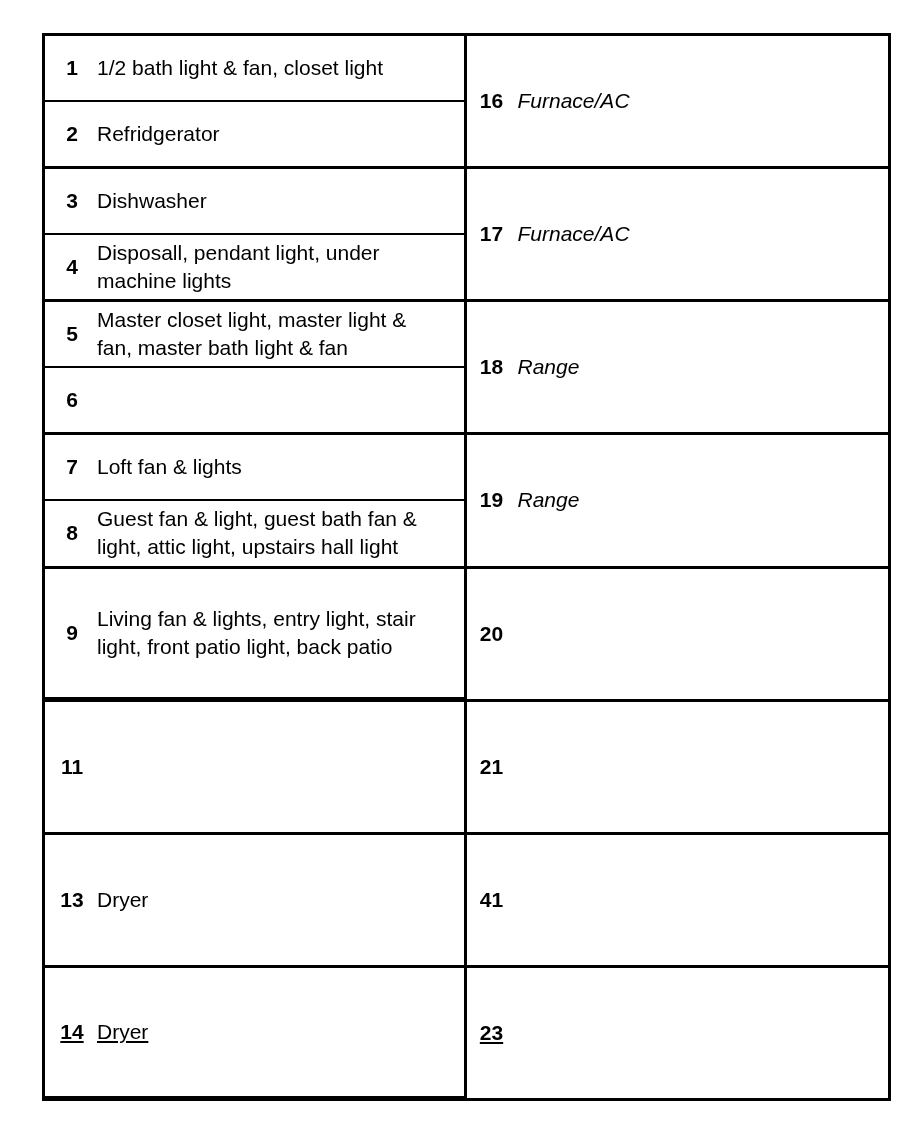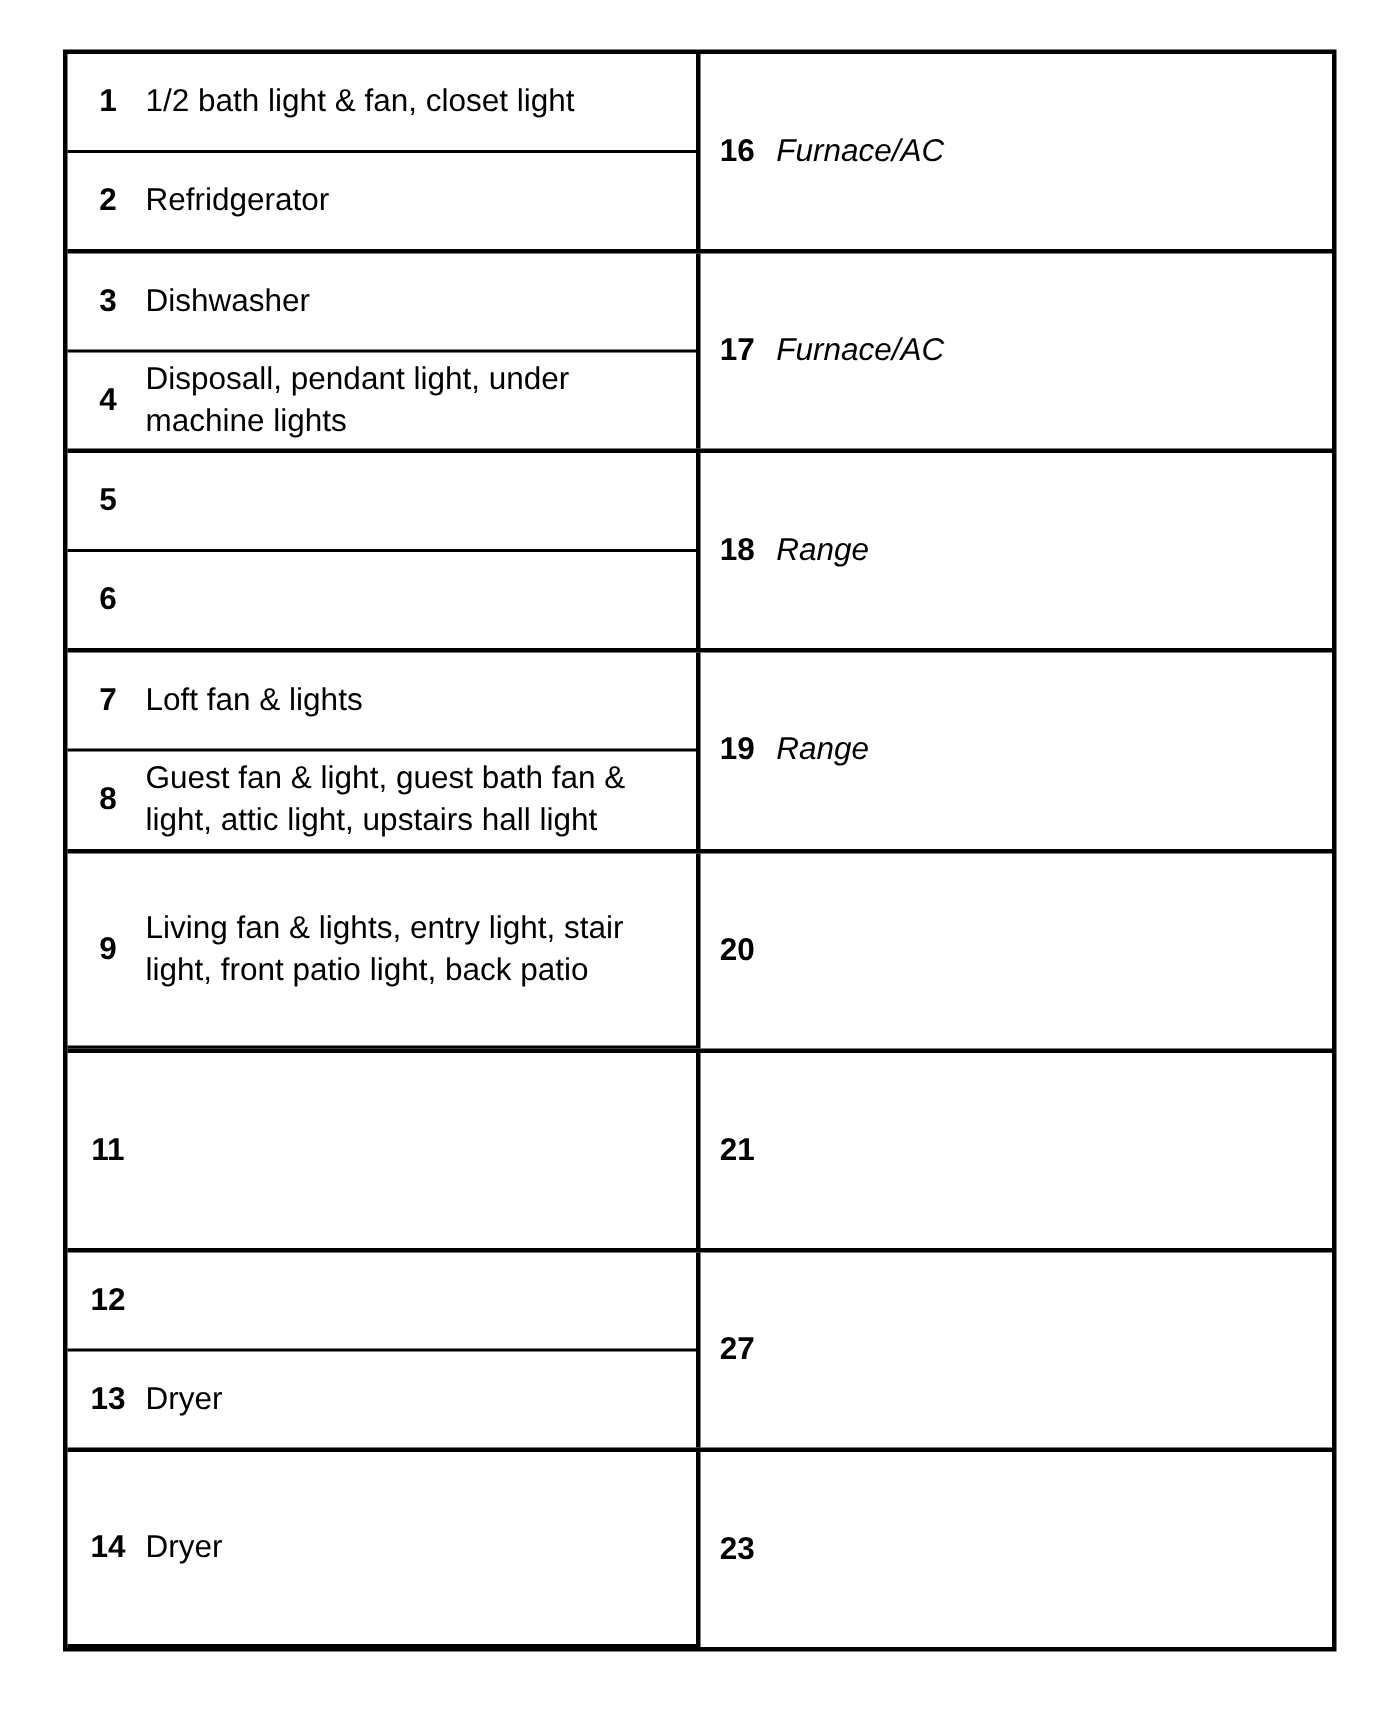--- a/index.html
+++ b/index.html
@@ -18,21 +18,21 @@
     display: flex;
     flex-direction: column;
     background: #ffffff;
   }
   .group {
     flex: 1;
     display: flex;
     border-bottom: 3px solid #000000;
     min-height: 0;
   }
-  .group:last-child { border-bottom: none; }
+  .group:last-child { border-bottom: none; text-decoration: underline; }
   .half-left {
     width: 50%;
     border-right: 3px solid #000000;
     display: flex;
     flex-direction: column;
   }
   .half-right {
     width: 50%;
     display: flex;
     flex-direction: column;
@@ -102,20 +102,21 @@
         <span class="num">17</span>
         <span class="desc">Furnace/AC</span>
       </div>
     </div>
   </div>
 
   <div class="group">
     <div class="half-left">
       <div class="cell divided">
         <span class="num">5</span>
+        <span class="desc">Master closet light, master light &amp; fan, master bath light &amp; fan</span>
       </div>
       <div class="cell">
         <span class="num">6</span>
       </div>
     </div>
     <div class="half-right">
       <div class="cell">
         <span class="num">18</span>
         <span class="desc">Range</span>
       </div>
@@ -166,32 +167,28 @@
     <div class="half-right">
       <div class="cell">
         <span class="num">21</span>
         <span class="desc"></span>
       </div>
     </div>
   </div>
 
   <div class="group">
     <div class="half-left">
-      <div class="cell divided">
-        <span class="num">12</span>
-        <span class="desc"></span>
-      </div>
       <div class="cell">
         <span class="num">13</span>
         <span class="desc">Dryer</span>
       </div>
     </div>
     <div class="half-right">
       <div class="cell">
-        <span class="num">27</span>
+        <span class="num">41</span>
         <span class="desc"></span>
       </div>
     </div>
   </div>
 
   <div class="group">
     <div class="half-left">
       <div class="cell divided">
         <span class="num">14</span>
         <span class="desc">Dryer</span>

